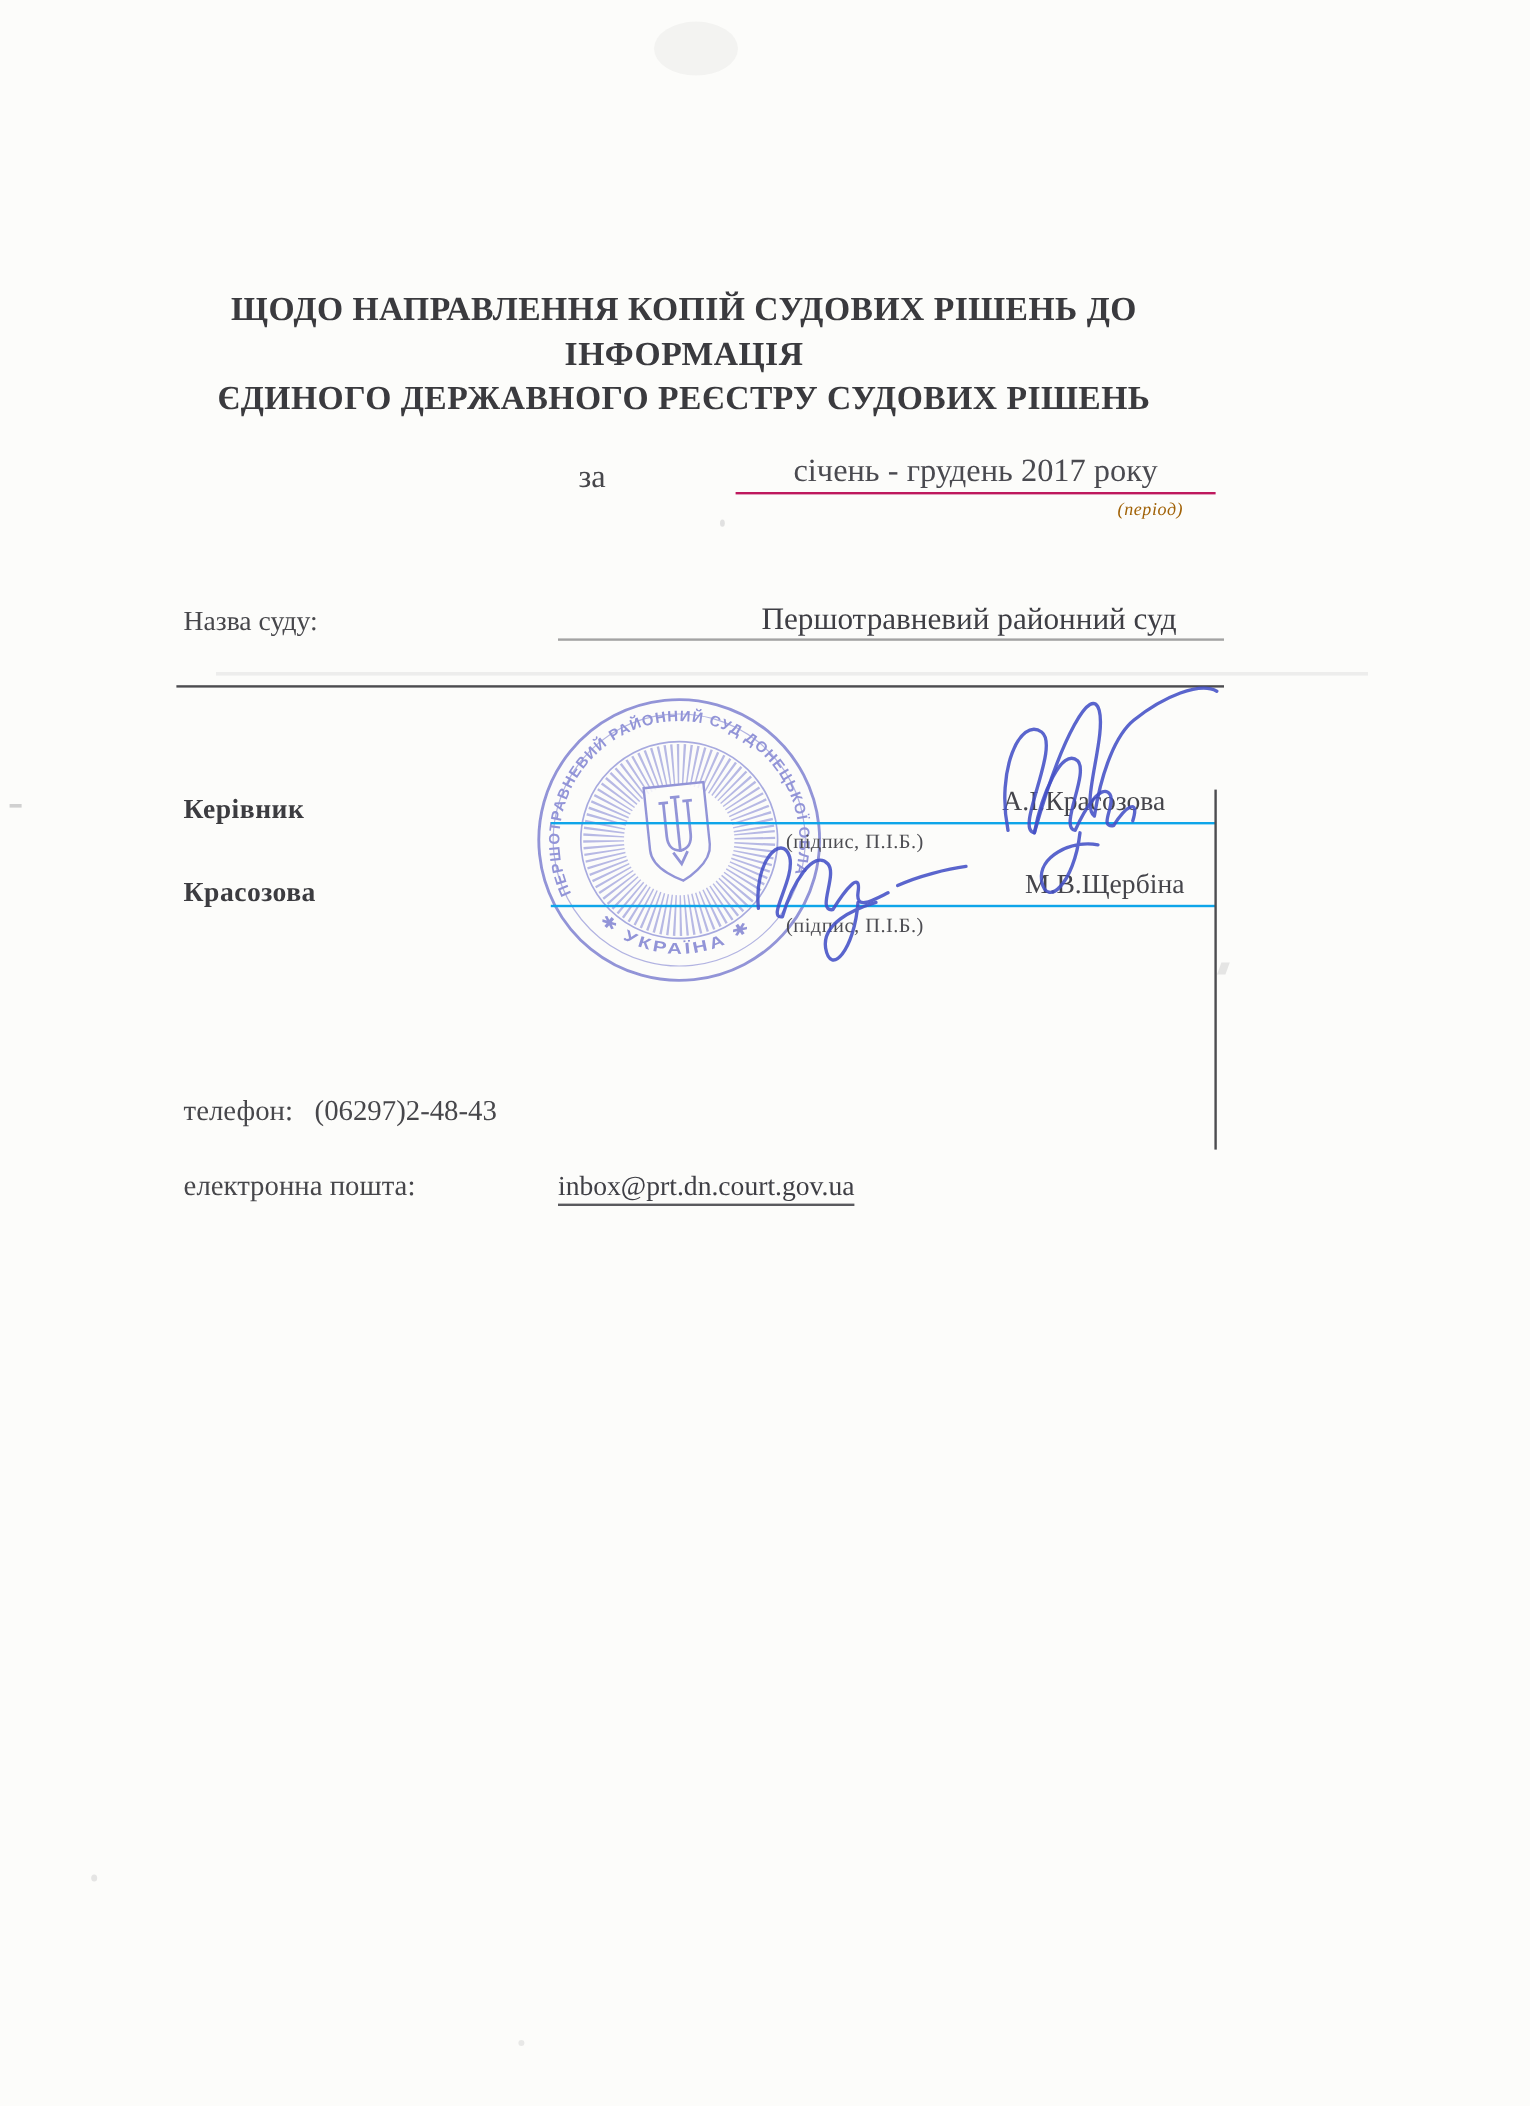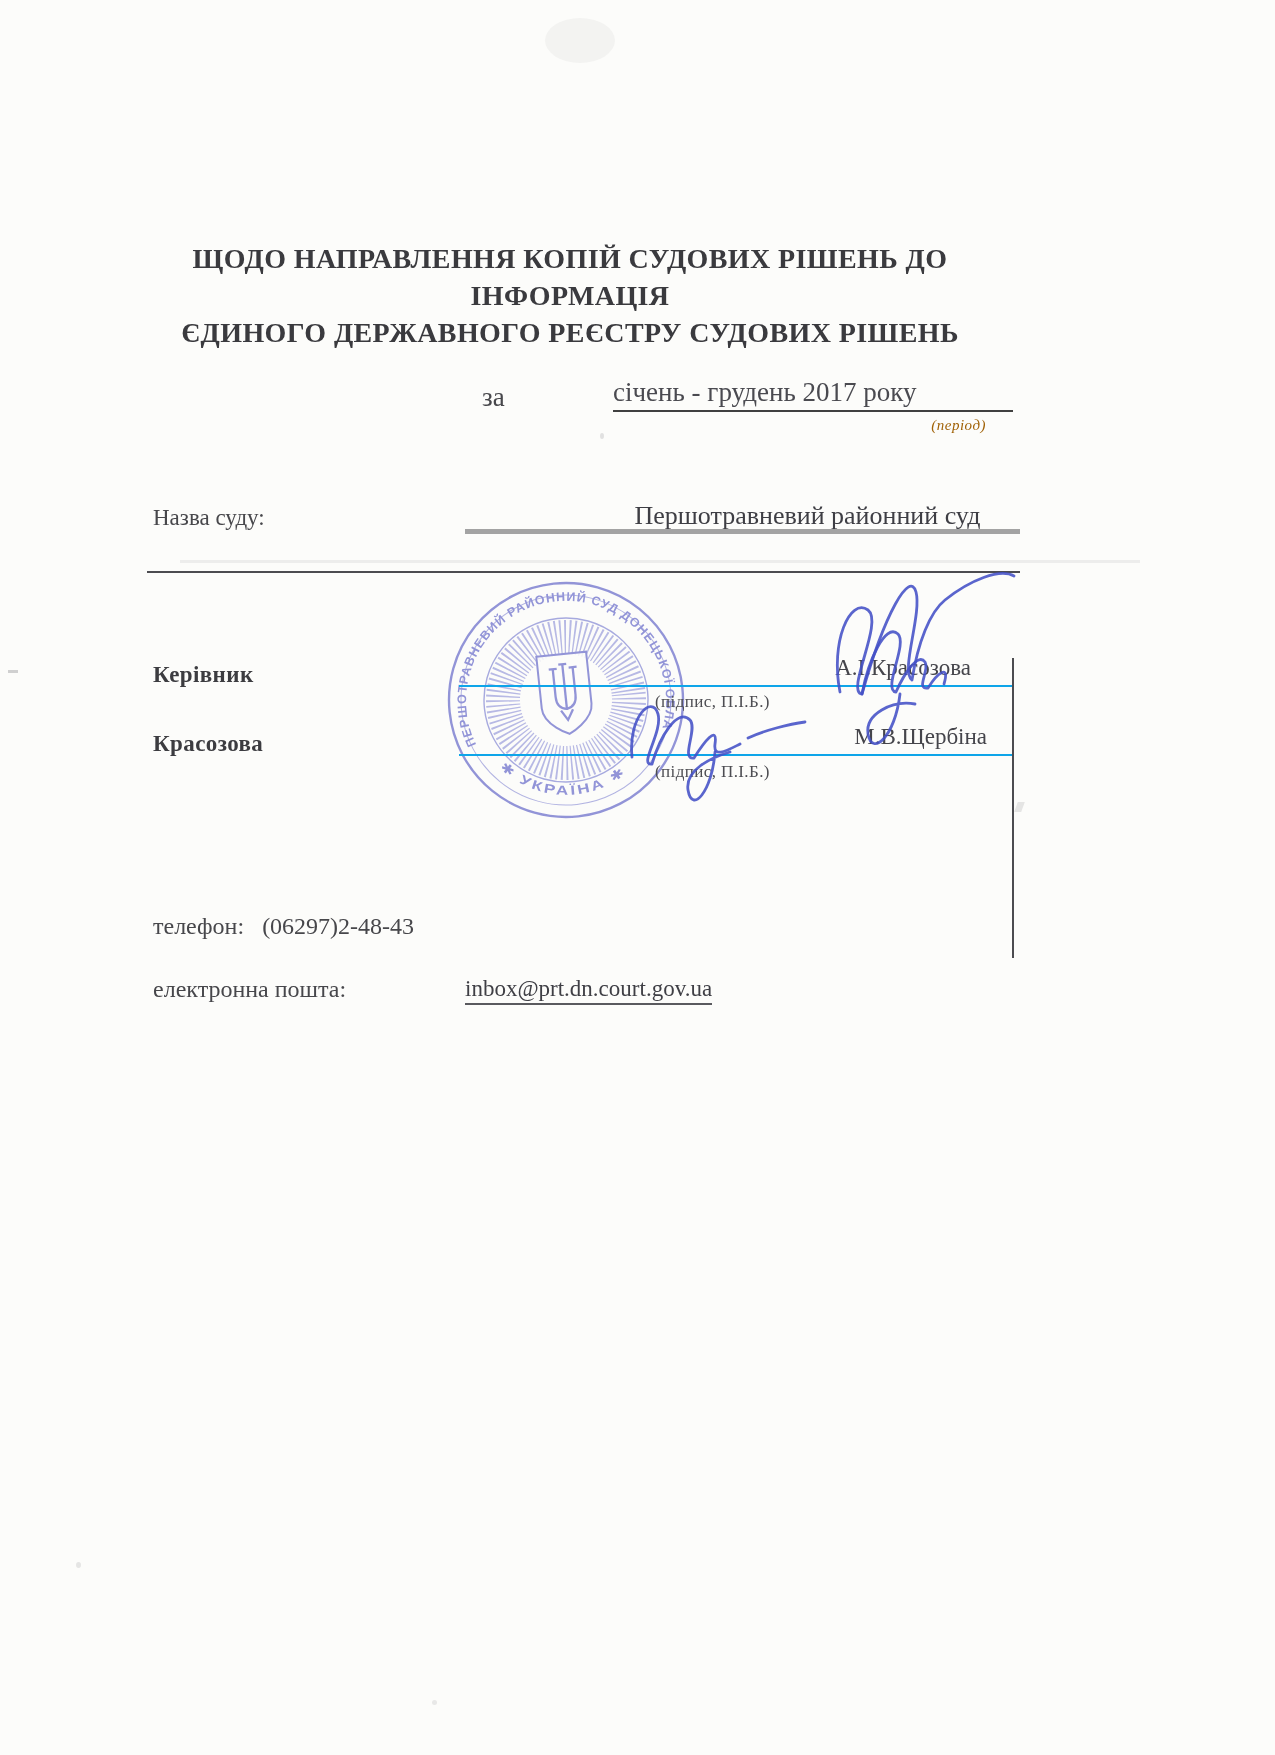--- a/index.html
+++ b/index.html
@@ -17,32 +17,32 @@
   .title-block{
     left:140px;top:240px;width:860px;
     text-align:center;
     font-weight:bold;font-size:28px;line-height:37px;
     letter-spacing:.4px;color:#3a3a3e;
   }
   
   .za{left:482px;top:382px;font-size:27px;color:#47474b;}
   .period-line{
     left:613px;top:374px;width:400px;height:36px;
-    border-bottom:2px solid #404040;
-    text-align:left;font-size:27px;line-height:36px;color:#4a4a50;
+    border-bottom:2px solid #be185d;
+    text-align:center;font-size:27px;line-height:36px;color:#4a4a50;
   }
   .period-caption{
     left:586px;top:417px;width:400px;text-align:right;
     font-style:italic;font-size:15px;color:#a16207;letter-spacing:.5px;
   }
   
   .court-label{left:153px;top:505px;font-size:23px;color:#47474b;}
   .court-line{
     left:465px;top:500px;width:555px;height:34px;
-    border-bottom:5px solid #a3a3a3;
+    border-bottom:2px solid #a3a3a3;
     text-align:center;padding-left:130px;box-sizing:border-box;
     font-size:26px;line-height:32px;color:#3e3e44;
   }
   
   .hrule{left:147px;top:571px;width:873px;height:0;border-top:2px solid var(--line,#4c4c50);}
   .hrule-ghost{left:180px;top:560px;width:960px;height:3px;background:rgba(110,110,115,.10);}
   .vrule{left:1012px;top:658px;width:0;height:300px;border-left:2px solid var(--line,#4c4c50);}
   
   .role{font-weight:bold;font-size:23px;letter-spacing:.4px;color:#3c3c40;}
   .role-1{left:153px;top:662px;}

